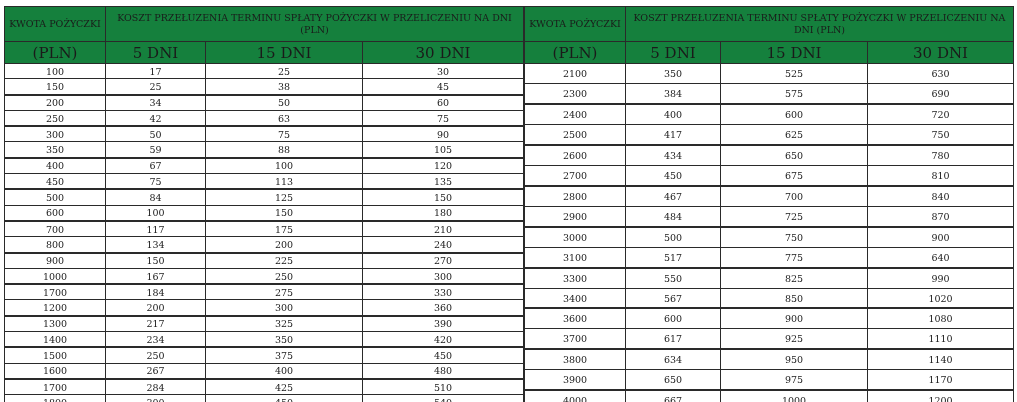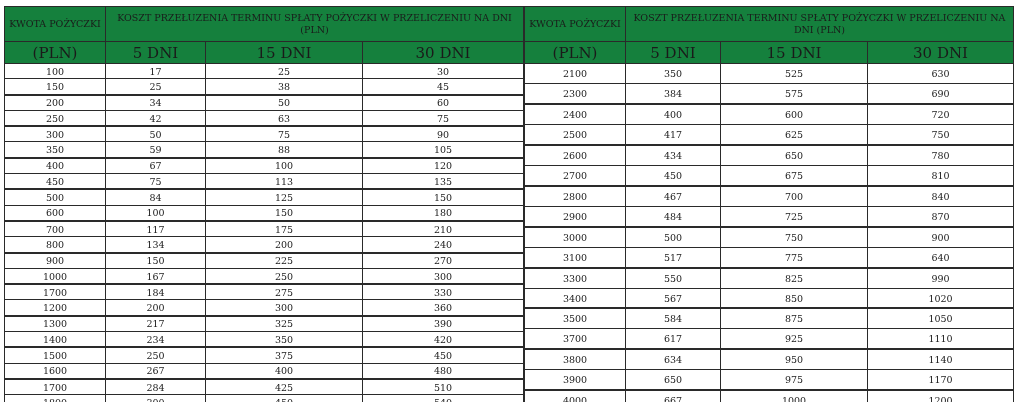--- a/index.html
+++ b/index.html
@@ -265,24 +265,24 @@
           <td>825</td>
           <td>990</td>
         </tr>
         <tr>
           <td>3400</td>
           <td>567</td>
           <td>850</td>
           <td>1020</td>
         </tr>
         <tr>
-          <td>3500</td>
-          <td>584</td>
-          <td>875</td>
-          <td>1050</td>
+          <td>3600</td>
+          <td>600</td>
+          <td>900</td>
+          <td>1080</td>
         </tr>
         <tr>
           <td>3700</td>
           <td>617</td>
           <td>925</td>
           <td>1110</td>
         </tr>
         <tr>
           <td>3800</td>
           <td>634</td>

